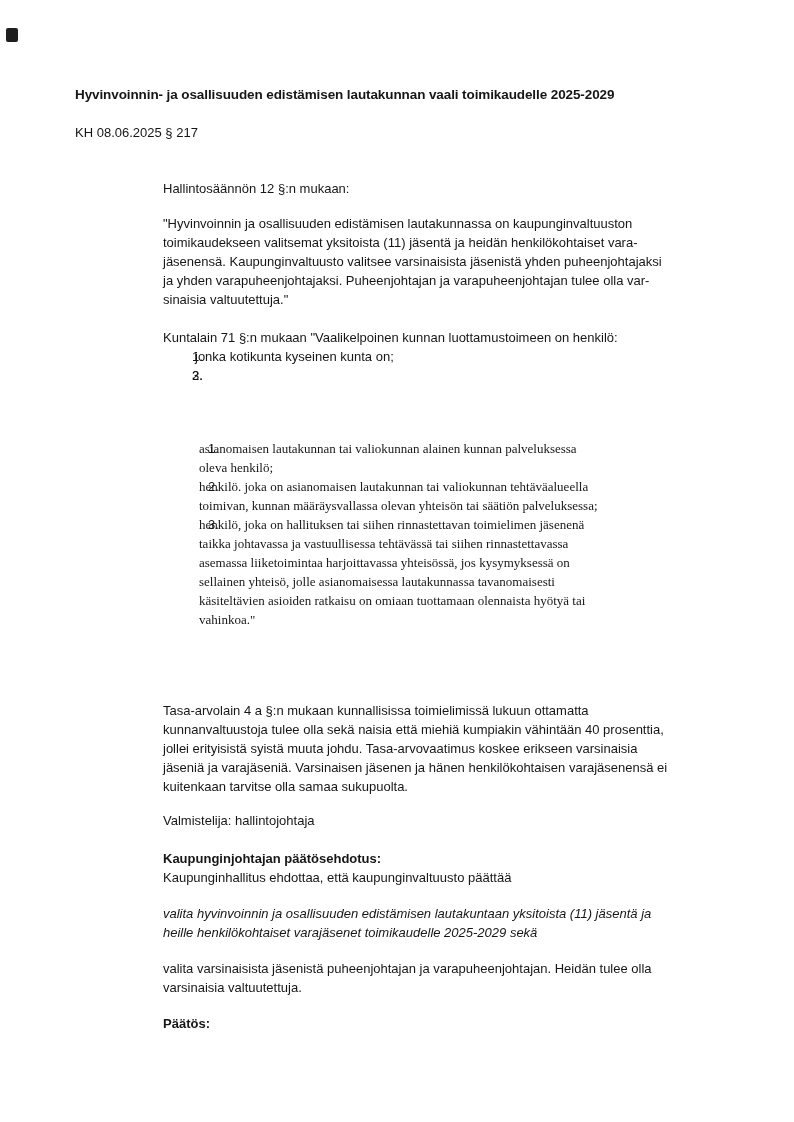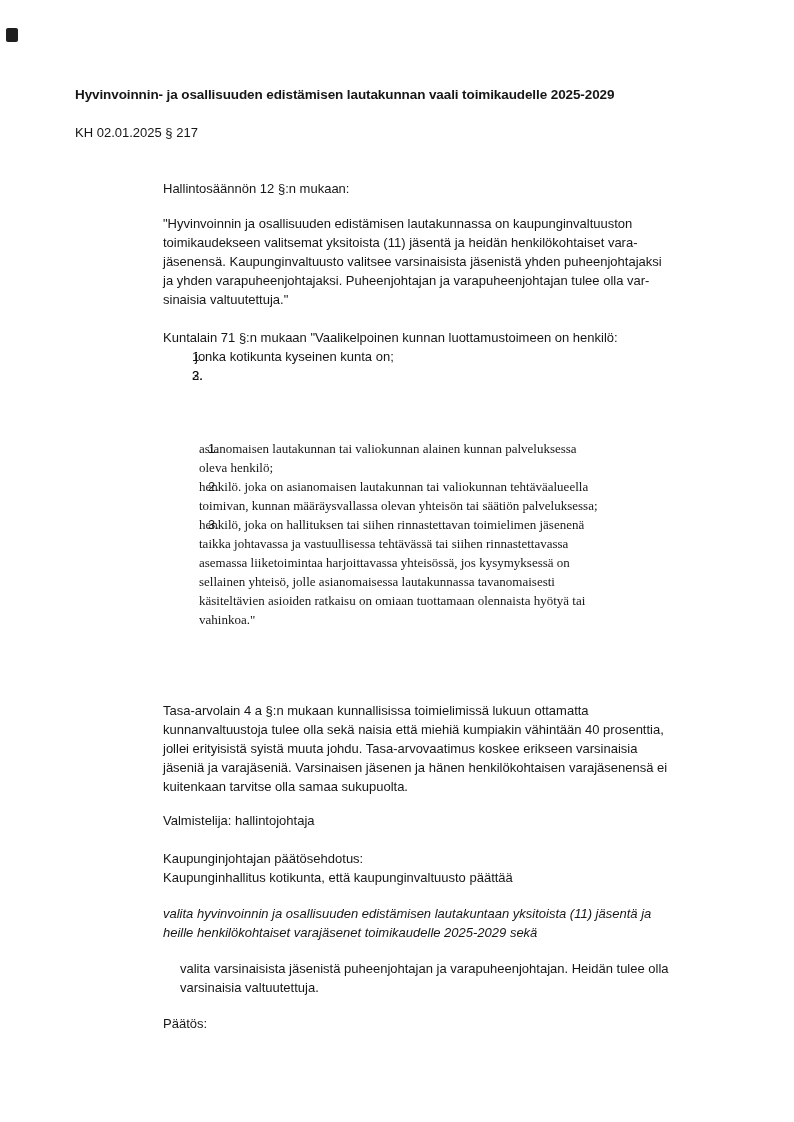--- a/index.html
+++ b/index.html
@@ -11,21 +11,21 @@
     -webkit-font-smoothing: antialiased;
   }
   .page { position: relative; width: 794px; height: 1114px; overflow: hidden; background: #fff; }
 
   .block {
     position: absolute;
     font-size: 13px;
     line-height: 19px;
     white-space: nowrap;
   }
-  .bold { font-weight: normal; }
+  .bold { font-weight: bold; }
 
   .doc-title { font-size: 13.5px; font-weight: bold; letter-spacing: -0.1px; }
 
   .scan-mark {
     position: absolute;
     left: 6px; top: 28px;
     width: 12px; height: 14px;
     background: #1f1f1f;
     border-radius: 2px;
   }
@@ -42,21 +42,21 @@
 </style>
 </head>
 <body>
 
 <div class="page">
 
   <div class="scan-mark"></div>
 
   <div class="block doc-title" style="left:75px; top:85px;">Hyvinvoinnin- ja osallisuuden edistämisen lautakunnan vaali toimikaudelle 2025-2029</div>
 
-  <div class="block" style="left:75px; top:123px;">KH 02.01.2025 § 217</div>
+  <div class="block" style="left:75px; top:123px;">KH 08.06.2025 § 217</div>
 
   <div class="block" style="left:163px; top:179px;">Hallintosäännön 12 §:n mukaan:</div>
 
   <div class="block" style="left:163px; top:214px;">"Hyvinvoinnin ja osallisuuden edistämisen lautakunnassa on kaupunginvaltuuston<br>toimikaudekseen valitsemat yksitoista (11) jäsentä ja heidän henkilökohtaiset vara-<br>jäsenensä. Kaupunginvaltuusto valitsee varsinaisista jäsenistä yhden puheenjohtajaksi<br>ja yhden varapuheenjohtajaksi. Puheenjohtajan ja varapuheenjohtajan tulee olla var-<br>sinaisia valtuutettuja."</div>
 
   <div class="block" style="left:163px; top:328px;">
     <div>Kuntalain 71 §:n mukaan "Vaalikelpoinen kunnan luottamustoimeen on henkilö:</div>
     <div class="list-71">
       <div class="li">
         <span class="num">1.</span>
@@ -87,22 +87,22 @@
       </div>
     </div>
   </div>
 
   <div class="block" style="left:163px; top:701px;">Tasa-arvolain 4 a §:n mukaan kunnallisissa toimielimissä lukuun ottamatta<br>kunnanvaltuustoja tulee olla sekä naisia että miehiä kumpiakin vähintään 40 prosenttia,<br>jollei erityisistä syistä muuta johdu. Tasa-arvovaatimus koskee erikseen varsinaisia<br>jäseniä ja varajäseniä. Varsinaisen jäsenen ja hänen henkilökohtaisen varajäsenensä ei<br>kuitenkaan tarvitse olla samaa sukupuolta.</div>
 
   <div class="block" style="left:163px; top:811px;">Valmistelija: hallintojohtaja</div>
 
   <div class="block" style="left:163px; top:849px;">
     <div class="bold">Kaupunginjohtajan päätösehdotus:</div>
-    <div>Kaupunginhallitus kotikunta, että kaupunginvaltuusto päättää</div>
+    <div>Kaupunginhallitus ehdottaa, että kaupunginvaltuusto päättää</div>
   </div>
 
   <div class="block" style="left:163px; top:904px;font-style:italic;">valita hyvinvoinnin ja osallisuuden edistämisen lautakuntaan yksitoista (11) jäsentä ja<br>heille henkilökohtaiset varajäsenet toimikaudelle 2025-2029 sekä</div>
 
-  <div class="block" style="left:163px; top:959px;margin-left:17px;">valita varsinaisista jäsenistä puheenjohtajan ja varapuheenjohtajan. Heidän tulee olla<br>varsinaisia valtuutettuja.</div>
+  <div class="block" style="left:163px; top:959px;">valita varsinaisista jäsenistä puheenjohtajan ja varapuheenjohtajan. Heidän tulee olla<br>varsinaisia valtuutettuja.</div>
 
   <div class="block bold" style="left:163px; top:1014px;">Päätös:</div>
 
 </div>
 
 </body></html>

